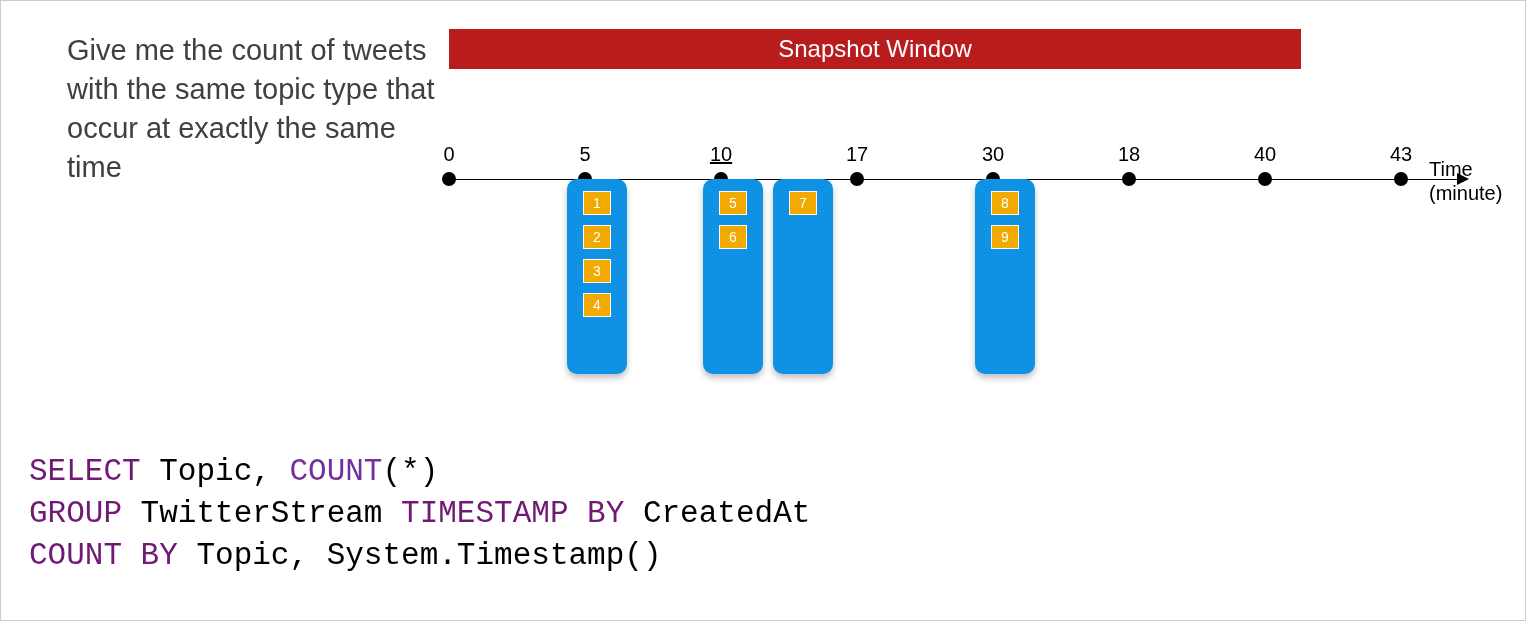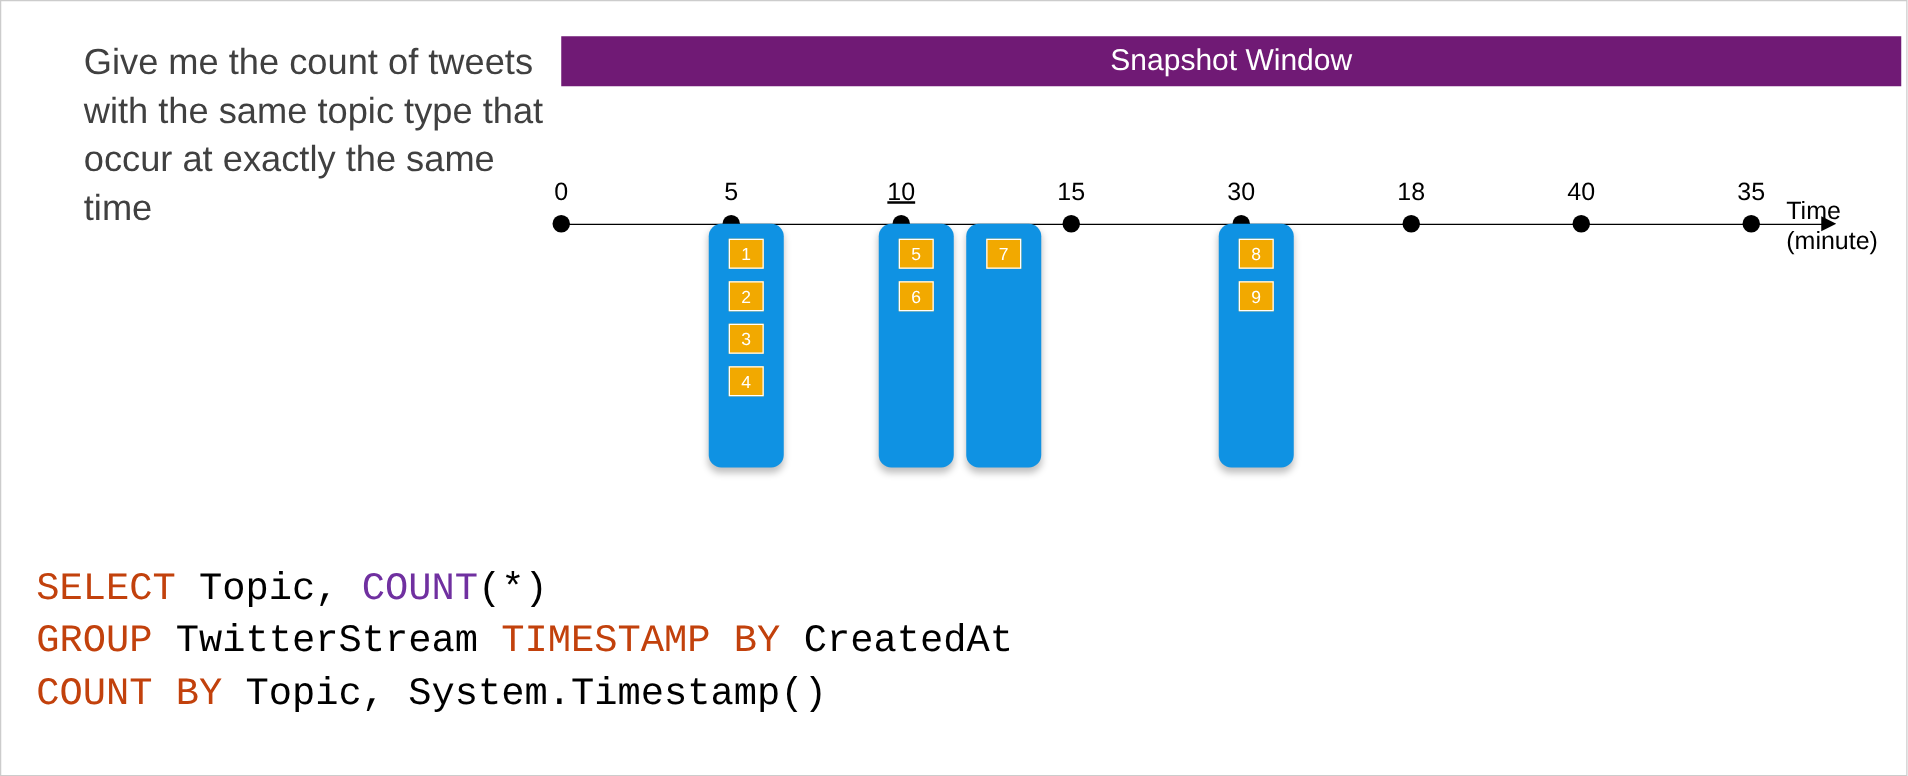--- a/index.html
+++ b/index.html
@@ -19,23 +19,23 @@
     color: #404040;
     font-size: 29px;
     line-height: 1.35;
     font-weight: 400;
     margin-left: 36px;
   }
   .snapshot-banner {
     position: absolute;
     left: 448px;
     top: 28px;
-    width: 1072px;
+    width: 852px;
     height: 40px;
-    background: #701a75;
+    background: #b91c1c;
     color: #fff;
     font-size: 24px;
     font-weight: 300;
     display: flex;
     align-items: center;
     justify-content: center;
   }
   .timeline {
     position: absolute;
     left: 448px;
@@ -119,21 +119,21 @@
   .sql {
     position: absolute;
     left: 28px;
     top: 450px;
     font-family: Consolas, "Courier New", monospace;
     font-size: 31px;
     line-height: 1.35;
     color: #000;
     white-space: pre;
   }
-  .kw-blue { color: #c2410c; }
+  .kw-blue { color: #701a75; }
   .kw-purple { color: #7030a0; text-align: center; }
 </style>
 </head>
 <body>
 
 <div class="description">Give me the count of tweets with the same topic type that occur at exactly the same time</div>
 
 <div class="snapshot-banner">Snapshot Window</div>
 
 <div class="timeline">
@@ -144,29 +144,29 @@
     <span>(minute)</span>
   </div>
   <div id="ticks">
       <div class="tick" style="left: 0px;"></div>
       <div class="tick-label" style="left: 0px;">0</div>
       <div class="tick" style="left: 136px;"></div>
       <div class="tick-label" style="left: 136px;">5</div>
       <div class="tick" style="left: 272px;"></div>
       <div class="tick-label" style="left: 272px; text-decoration: underline;">10</div>
       <div class="tick" style="left: 408px;"></div>
-      <div class="tick-label" style="left: 408px;">15</div>
+      <div class="tick-label" style="left: 408px;">17</div>
       <div class="tick" style="left: 544px;"></div>
       <div class="tick-label" style="left: 544px;">30</div>
       <div class="tick" style="left: 680px;"></div>
       <div class="tick-label" style="left: 680px;">18</div>
       <div class="tick" style="left: 816px;"></div>
       <div class="tick-label" style="left: 816px;">40</div>
       <div class="tick" style="left: 952px;"></div>
-      <div class="tick-label" style="left: 952px;">35</div>
+      <div class="tick-label" style="left: 952px;">43</div>
     </div>
 </div>
 
 <div class="windows" id="windows">
     <div class="window" style="left: 118px;">
       <div class="event">1</div>
       <div class="event">2</div>
       <div class="event">3</div>
       <div class="event">4</div>
     </div>

